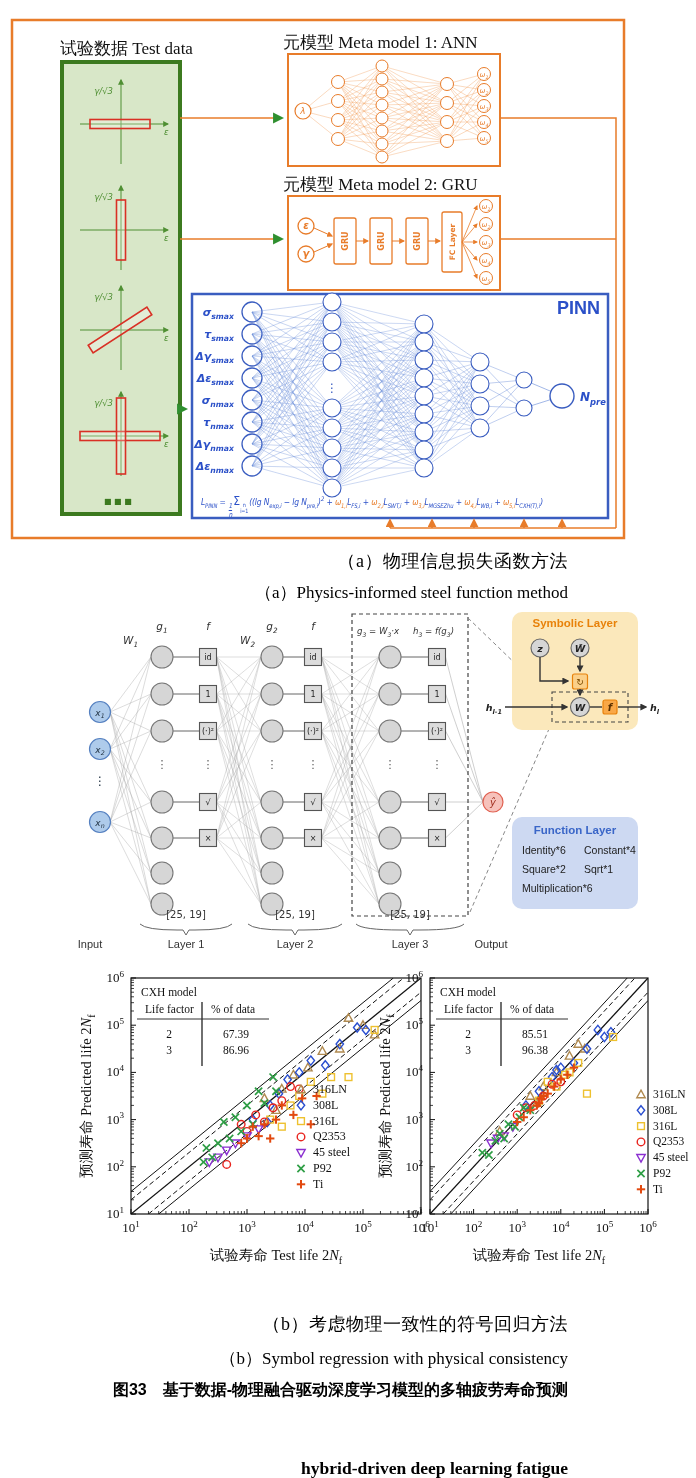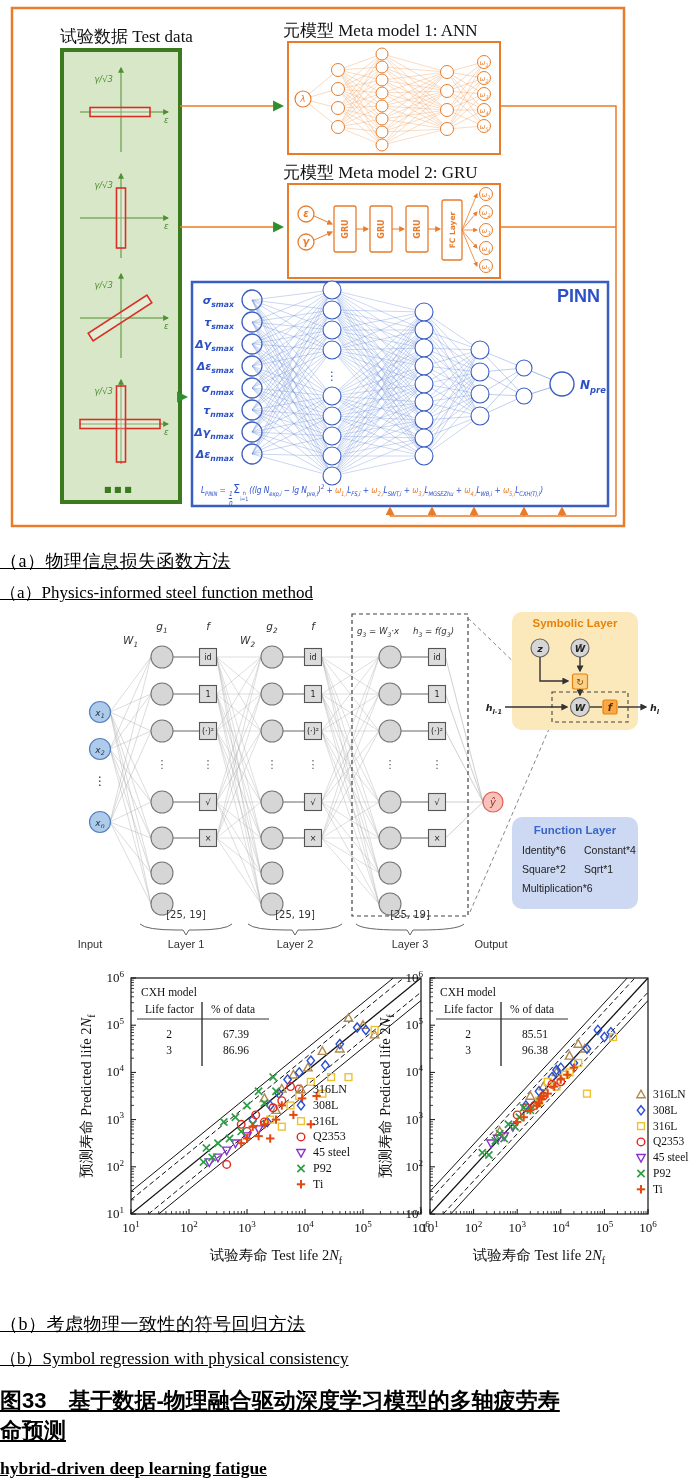--- a/index.html
+++ b/index.html
@@ -1,42 +1,42 @@
 <!DOCTYPE html>
 <html><head>
 <meta charset="utf-8">
 <style>
   html,body{margin:0;padding:0;background:#fff;}
   #page{position:relative;width:696px;height:1478px;background:#fff;overflow:hidden;
         font-family:"Liberation Serif",serif;}
   .abs{position:absolute;}
-  .cap{width:568px;text-align:left;color:#000;text-decoration:underline;}
+  .cap{width:568px;text-align:right;color:#000;}
   .cap-zh{font-size:18px;letter-spacing:.5px;}
   .cap-en{font-size:17px;}
-  .cap-fig-zh{font-size:22px;font-weight:700;font-family:"Liberation Sans",sans-serif;}
+  .cap-fig-zh{font-size:16px;font-weight:700;font-family:"Liberation Sans",sans-serif;}
   .cap-fig-en{font-size:17.5px;font-weight:700;}
   svg text{user-select:none;}
   
   .formula{position:absolute;left:201px;top:481px;width:405px;white-space:nowrap;
            font-family:"DejaVu Sans",sans-serif;font-size:9px;font-style:italic;
            color:#2b50c8;letter-spacing:-.15px;transform:scaleX(.84);transform-origin:0 50%;}
   .formula sub,.formula sup{font-size:6.3px;font-style:italic;}
   .formula .o{color:#e87c2a;}
   .frac{display:inline-flex;flex-direction:column;align-items:center;vertical-align:-3px;
         font-size:7px;line-height:1;margin:0 1px;}
   .frac span:last-child{border-top:.8px solid #2b50c8;padding-top:.5px;}
   .sum{font-size:13px;font-style:normal;}
   .sumlim{display:inline-flex;flex-direction:column;align-items:center;font-size:5.8px;
           line-height:1.1;vertical-align:-2px;margin:0 1px 0 0;font-style:normal;}
 </style>
 </head>
 <body>
 
 <div id="page">
-  <div class="abs" style="left:0;top:0">
+  <div class="abs" style="left:0;top:12px">
     <svg id="svg-top" width="696" height="532">
         <defs>
           <marker id="mosvg-top" viewBox="0 0 10 10" refX="8" refY="5" markerWidth="6" markerHeight="6" orient="auto-start-reverse">
             <path d="M0,0L10,5L0,10Z" fill="#e87c2a"></path>
           </marker>
           <marker id="mgsvg-top" viewBox="0 0 10 10" refX="8" refY="5" markerWidth="7" markerHeight="7" orient="auto-start-reverse">
             <path d="M0,0L10,5L0,10Z" fill="#2f8f2f"></path>
           </marker>
           <marker id="mdsvg-top" viewBox="0 0 10 10" refX="8" refY="5" markerWidth="5" markerHeight="5" orient="auto-start-reverse">
             <path d="M0,0L10,5L0,10Z" fill="#333"></path>

